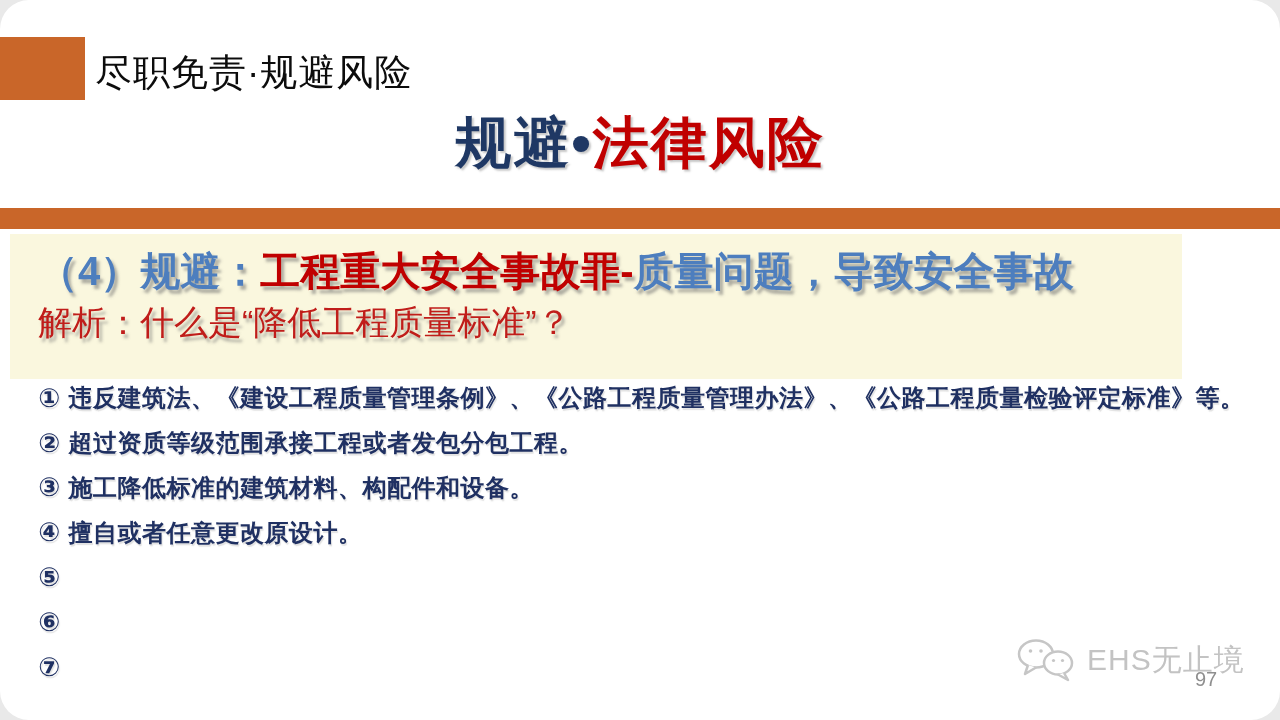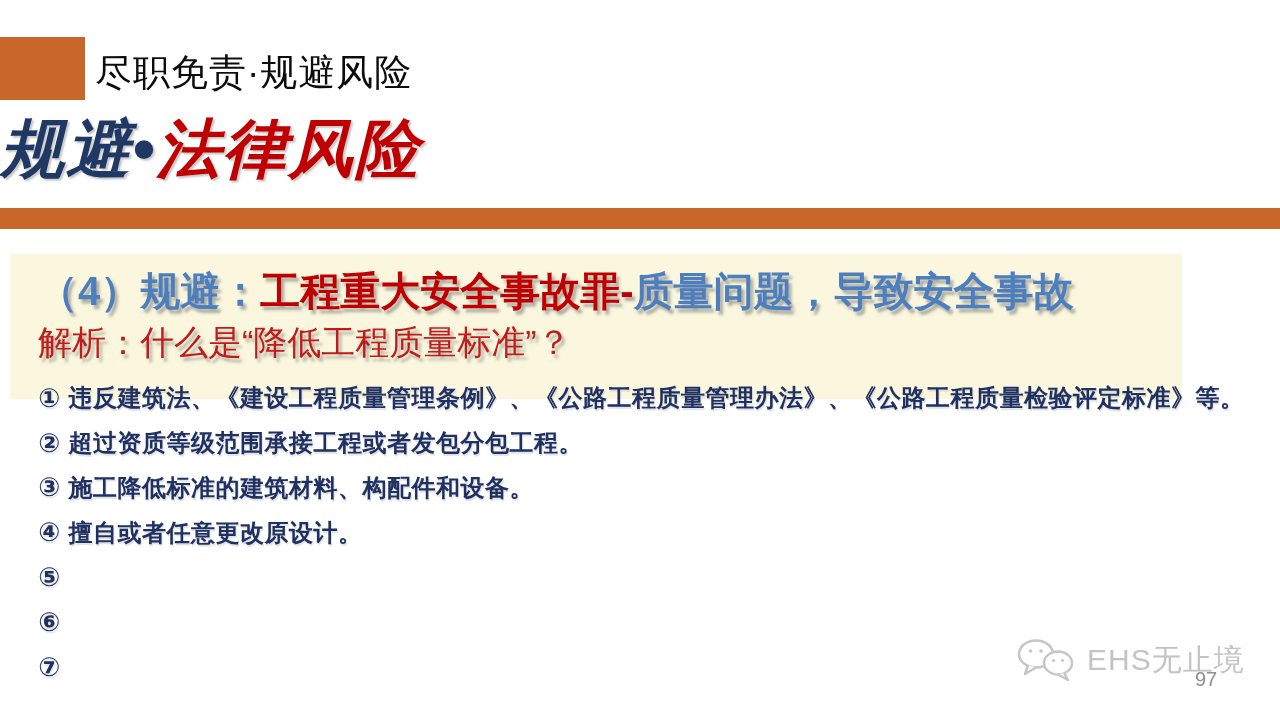--- a/index.html
+++ b/index.html
@@ -6,20 +6,21 @@
   html, body { background: #e9e9e9; }
   body { font-family: "Liberation Sans", "DejaVu Sans", sans-serif; }
 
   .slide {
     position: relative;
     width: 1280px;
     height: 720px;
     background: #ffffff;
     overflow: hidden;
     margin: 0 auto;
+    border-radius: 29px;
   }
 
   
   .orange-square {
     position: absolute;
     left: 0; top: 37px;
     width: 85px; height: 63px;
     background: #c96629;
   }
 
@@ -31,42 +32,42 @@
     color: #0c0c0c;
     letter-spacing: 1px;
     white-space: nowrap;
   }
 
   
   .main-title {
     position: absolute;
     left: 0; top: 106px;
     width: 100%;
-    font-size: 64px;
+    text-align: center;
+    font-size: 56px;
     font-weight: bold;
     letter-spacing: 2px;
     white-space: nowrap;
     text-shadow: 2px 2px 2px rgba(130,130,130,0.45);
-    font-style: italic;
   }
   .main-title .t-navy { color: #1f3864; }
   .main-title .t-red  { color: #c00000; }
 
   
   .orange-bar {
     position: absolute;
     left: 0; top: 208px;
     width: 1280px; height: 21px;
     background: #c96629;
   }
 
   
   .highlight-box {
     position: absolute;
-    left: 10px; top: 254px;
+    left: 10px; top: 234px;
     width: 1172px; height: 145px;
     background: #faf7de;
   }
   .hl-line1 {
     margin: 13px 0 0 28px;
     font-size: 40px;
     font-weight: bold;
     line-height: 48px;
     white-space: nowrap;
     text-shadow: 3px 4px 3px rgba(110,110,110,0.55);

